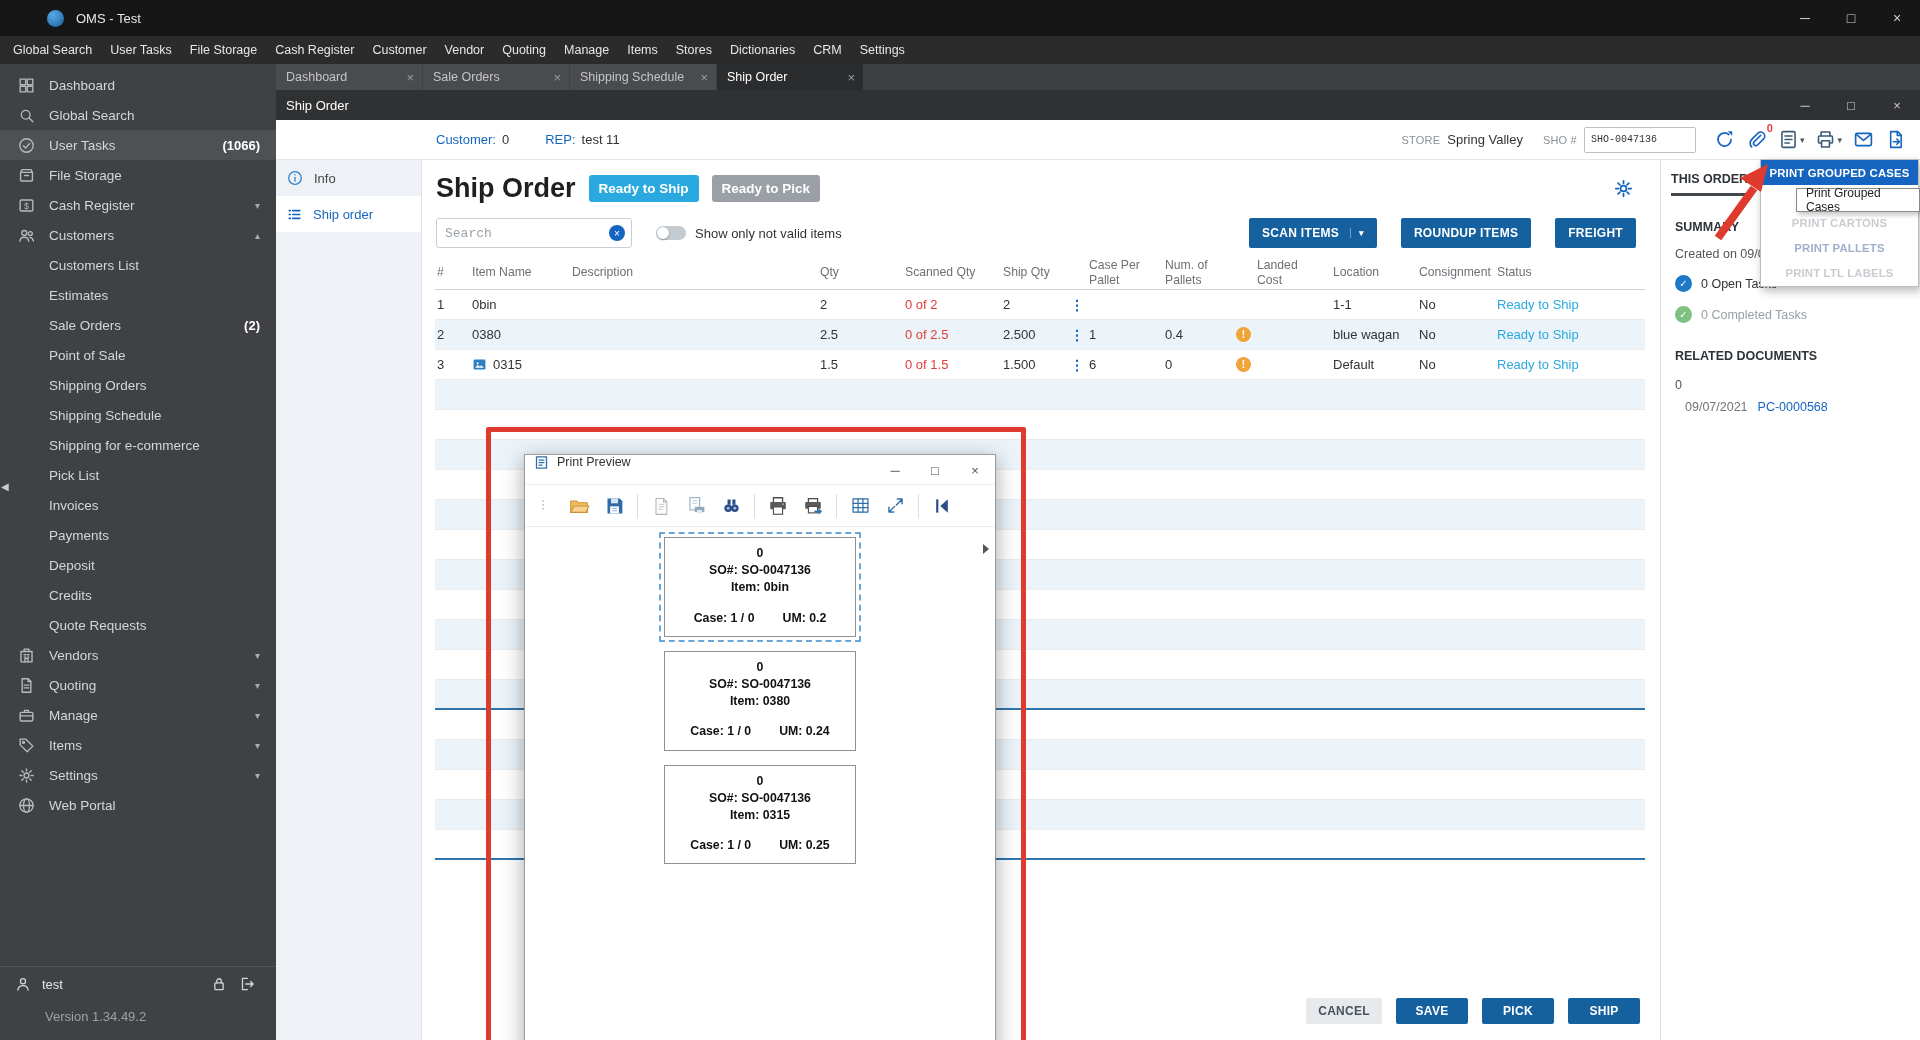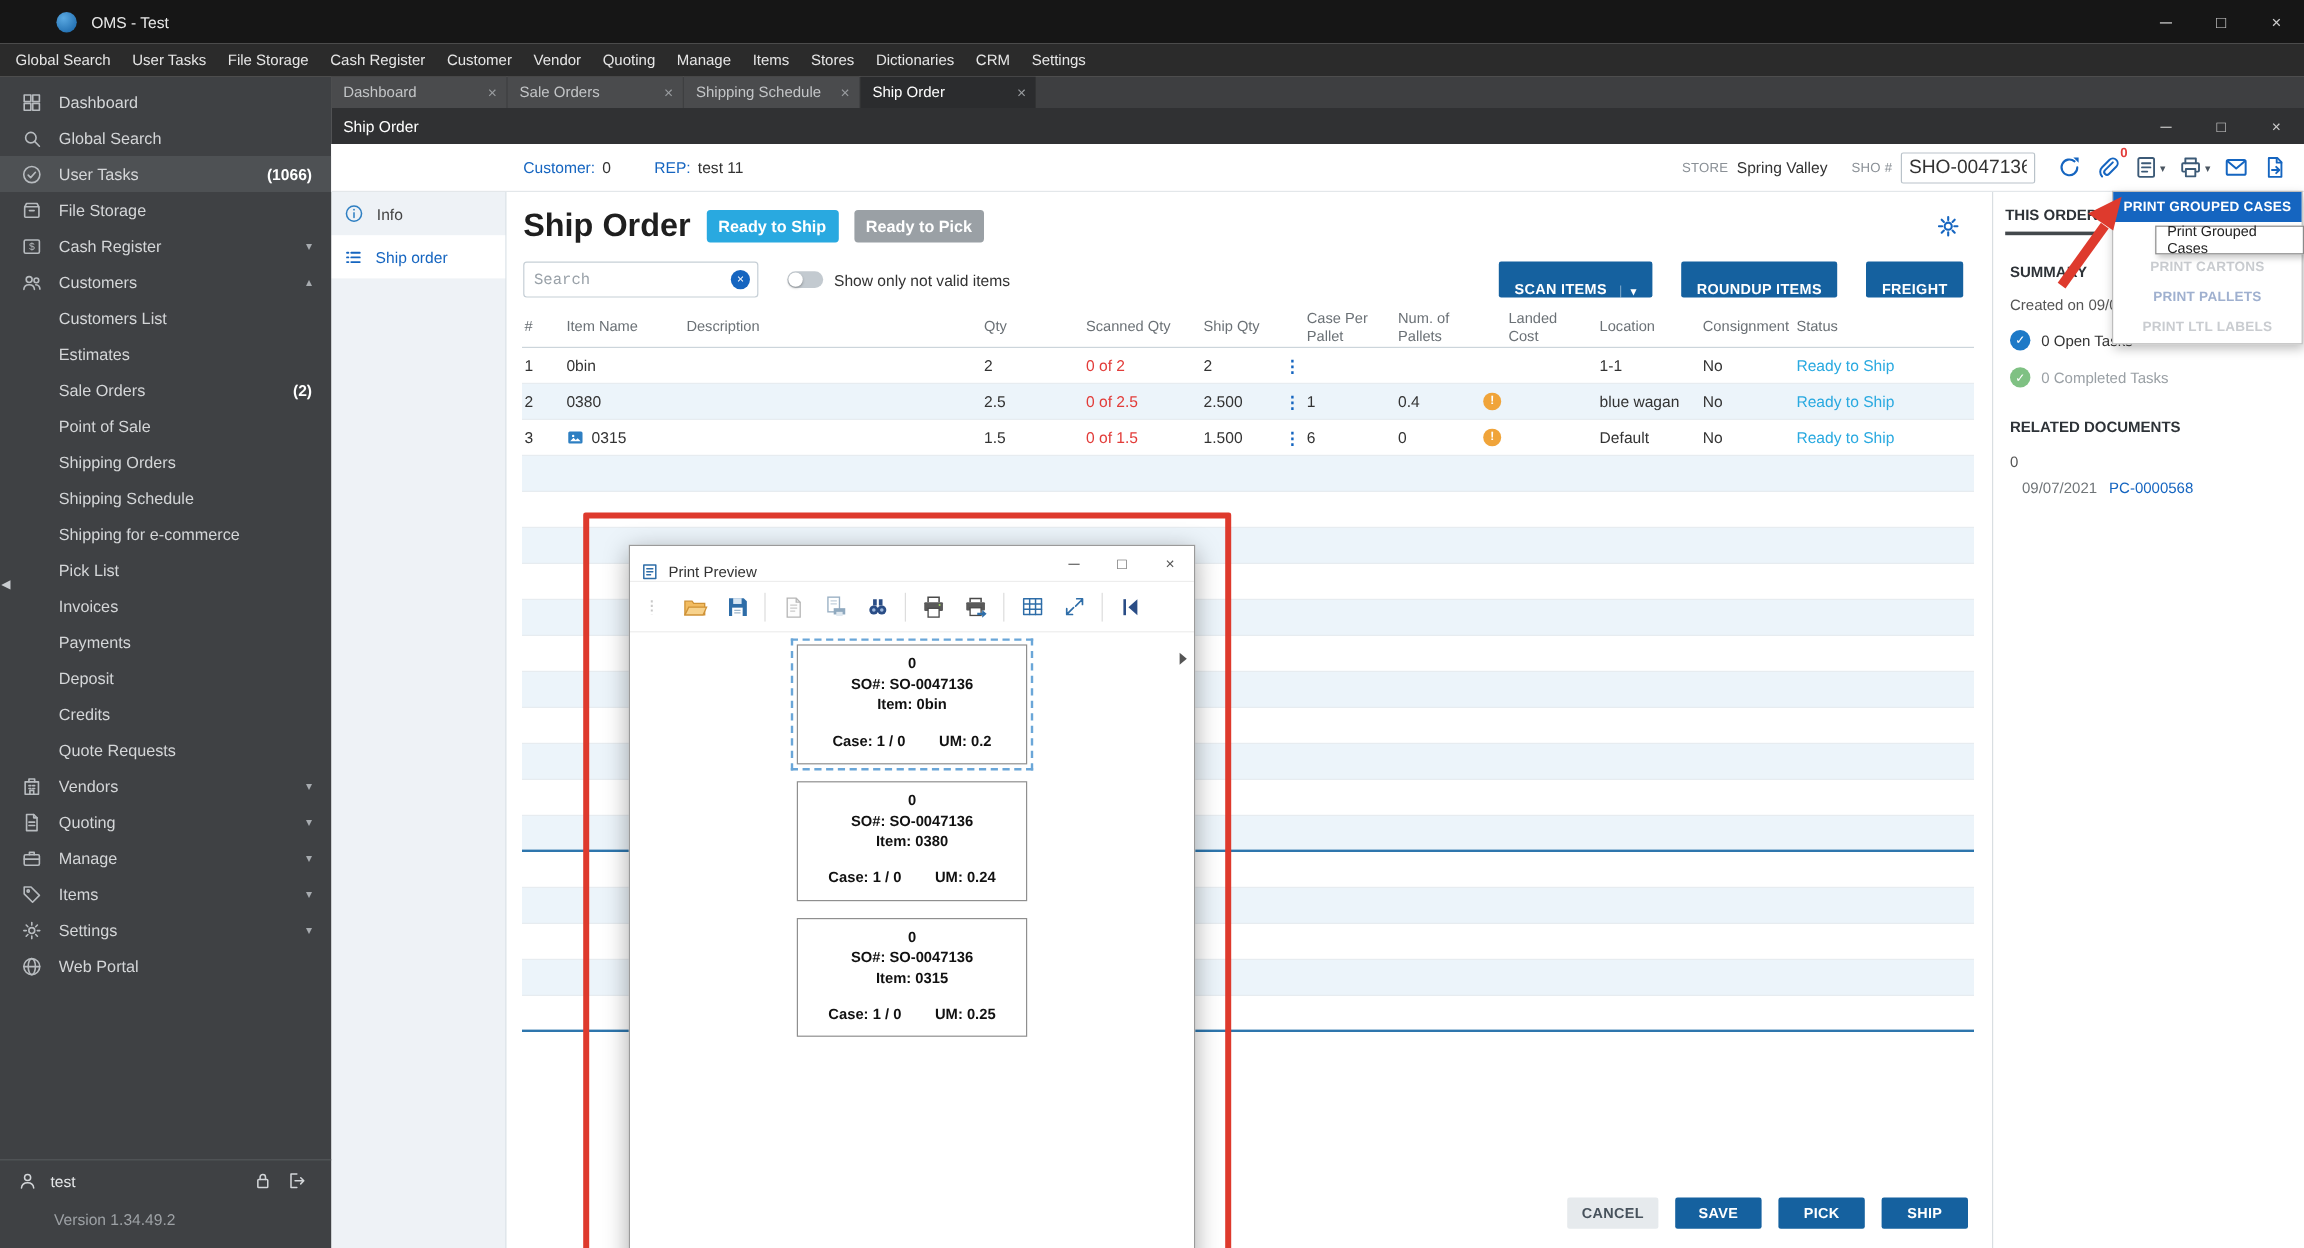--- a/index.html
+++ b/index.html
@@ -37,21 +37,21 @@
   .winbar{position:absolute;left:276px;top:90px;right:0;height:30px;background:#303133;display:flex;align-items:center;color:#fff;z-index:5}
   .winbar .t{margin-left:10px;font-size:13px}
   .winbar .wbtn{height:30px;font-size:13px}
   
   .infobar{position:absolute;left:276px;top:120px;right:0;height:40px;background:#fff;border-bottom:1px solid #e3e7ea;display:flex;align-items:center;padding-left:160px;z-index:5}
   .lbl-blue{color:#1565c0;margin-right:6px}
   .ib-val{color:#333;margin-right:36px}
   .info-right{margin-left:auto;display:flex;align-items:center;padding-right:14px}
   .lbl-gray{color:#8a9096;font-size:11px;margin-right:7px;letter-spacing:.2px}
   .store-val{color:#333;margin-right:20px}
-  .sho-input{width:112px;height:26px;border:1px solid #b9c2c9;border-radius:2px;font-size:16px;padding:0 6px;color:#333;font-family:Liberation Sans, sans-serif;margin-right:18px}
+  .sho-input{width:112px;height:26px;border:1px solid #b9c2c9;border-radius:2px;font-size:10px;padding:0 6px;color:#333;font-family:Liberation Mono, monospace;margin-right:18px}
   #info-icons{display:flex;align-items:center;gap:11px}
   .ib-wrap{position:relative;display:flex;align-items:center}
   .ib-ic{display:flex;align-items:center;cursor:pointer}
   .ib-badge{position:absolute;top:-7px;right:-6px;color:#e23c39;font-size:11px;font-weight:bold}
   .ib-caret{font-size:9px;color:#4a5560;margin-left:1px}
   
   .navpanel{position:absolute;left:276px;top:160px;width:146px;bottom:0;background:#eef2f6;border-right:1px solid #dde3e8;z-index:4}
   .nav-item{height:36px;display:flex;align-items:center;gap:10px;padding-left:10px;font-size:13px;color:#444;cursor:pointer}
   .nav-item .ic{display:flex}
   .nav-item.active{background:#fff;color:#1565c0}
@@ -65,21 +65,21 @@
   .gear{margin-left:auto;display:flex;cursor:pointer}
   .search-row{display:flex;align-items:center;height:46px;padding:0 24px 0 14px}
   .search-box{position:relative;width:196px;height:30px;border:1px solid #c6cfd6;border-radius:3px;display:flex;align-items:center;padding:0 26px 0 8px;background:#fff}
   .search-box input{border:none;outline:none;width:100%;font-size:13px;font-family:Liberation Mono, monospace;color:#333}
   .search-box input::placeholder{color:#9aa2a9}
   .clear-btn{position:absolute;right:6px;width:16px;height:16px;border-radius:50%;background:#1565c0;color:#fff;font-size:10px;display:flex;align-items:center;justify-content:center;cursor:pointer}
   .toggle{width:30px;height:14px;border-radius:7px;background:#c3cad0;margin-left:24px;position:relative;flex:0 0 auto;cursor:pointer}
   .toggle .knob{position:absolute;left:1px;top:1px;width:12px;height:12px;border-radius:50%;background:#fff;box-shadow:0 1px 2px rgba(0,0,0,.3)}
   .toggle-label{margin-left:9px;color:#333;font-size:13px}
   .action-buttons{margin-left:auto;display:flex;gap:24px}
-  .btn-blue{background:#15619f;color:#fff;font-size:12px;font-weight:bold;height:30px;display:flex;align-items:flex-end;padding:0 13px;border-radius:2px;letter-spacing:.3px;cursor:pointer}
+  .btn-blue{background:#15619f;color:#fff;font-size:12px;font-weight:bold;height:30px;display:flex;align-items:center;padding:0 13px;border-radius:2px;letter-spacing:.3px;cursor:pointer}
   .btn-blue .seg{border-left:1px solid rgba(255,255,255,.4);margin-left:11px;padding-left:8px;font-size:9px}
   
   .table{position:absolute;left:13px;right:15px;top:96px;bottom:0;--cols:35px 100px 248px 85px 98px 86px 76px 92px 76px 86px 78px 1fr}
   .thead{display:grid;grid-template-columns:var(--cols);align-items:center;height:34px;color:#6b7176;font-size:12.2px;line-height:1.15;border-bottom:1px solid #ccd5db}
   .th{padding:0 8px 0 2px}
   .trow{display:grid;grid-template-columns:var(--cols);align-items:center;height:30px;font-size:13px;color:#333;border-bottom:1px solid #e7ecf0;background:#fff}
   .trow.alt{background:#ecf4fa}
   .td{padding:0 8px 0 2px;white-space:nowrap;overflow:hidden}
   .td.red{color:#e23c39}
   .td.status{color:#29a9e0;cursor:pointer}
@@ -118,21 +118,21 @@
   .dd-item.disabled{color:#c9ccd0}
   .dd-item.muted{color:#9fb0cf}
   .dd-gap{height:25px}
   .tooltip{position:absolute;left:1796px;top:188px;height:24px;padding:0 9px;background:#fff;border:1px solid #8a8a8a;box-shadow:2px 3px 5px rgba(0,0,0,.22);font-size:12px;color:#222;display:flex;align-items:center;z-index:55;white-space:n
 owrap}
   
   .ann-rect{position:absolute;left:486px;top:427px;width:540px;height:660px;border:5px solid #de3a2d;z-index:40;border-radius:2px}
   .ann-arrow{position:absolute;left:1698px;top:160px;z-index:60}
   
   .dialog{position:absolute;left:524px;top:454px;width:472px;height:640px;background:#fff;border:1px solid #9a9a9a;box-shadow:0 5px 20px rgba(0,0,0,.35);z-index:45}
-  .dlg-title{height:30px;display:flex;align-items:flex-end;gap:8px;padding-left:9px;border-bottom:1px solid #ededed}
+  .dlg-title{height:30px;display:flex;align-items:flex-start;gap:8px;padding-left:9px;border-bottom:1px solid #ededed}
   .dlg-title .t{font-size:12.5px;color:#333}
   .dlg-controls{margin-left:auto;display:flex}
   .dlg-btn{width:40px;height:30px;display:flex;align-items:center;justify-content:center;color:#555;font-size:13px;cursor:pointer}
   .dlg-toolbar{height:42px;display:flex;align-items:center;gap:11px;padding-left:7px;border-bottom:1px solid #ededed;position:relative}
   .tb-sep{width:1px;height:24px;background:#ddd}
   .tb-ic{width:24px;height:24px;display:flex;align-items:center;justify-content:center;cursor:pointer}
   .tb-corner{position:absolute;right:5px;top:16px;width:0;height:0;border-top:5px solid transparent;border-bottom:5px solid transparent;border-left:6px solid #555}
   .dlg-content{position:relative;padding-top:10px}
   .plabel{width:192px;margin:0 auto 14px;border:1px solid #8f8f8f;padding:7px 8px 9px;text-align:center;font-weight:bold;font-size:12.3px;color:#111;background:#fff}
   .plabel div{line-height:1.4}

